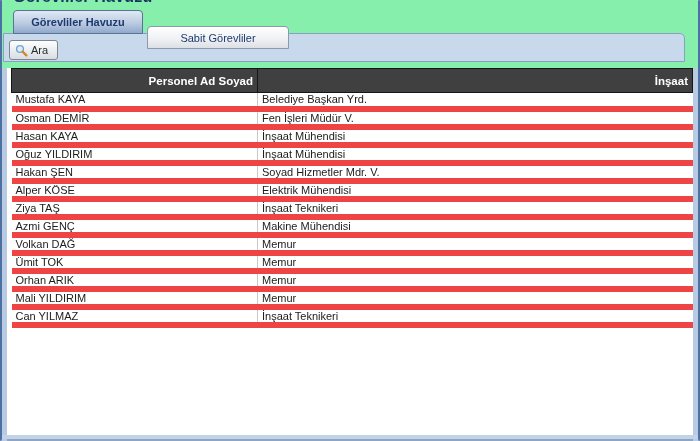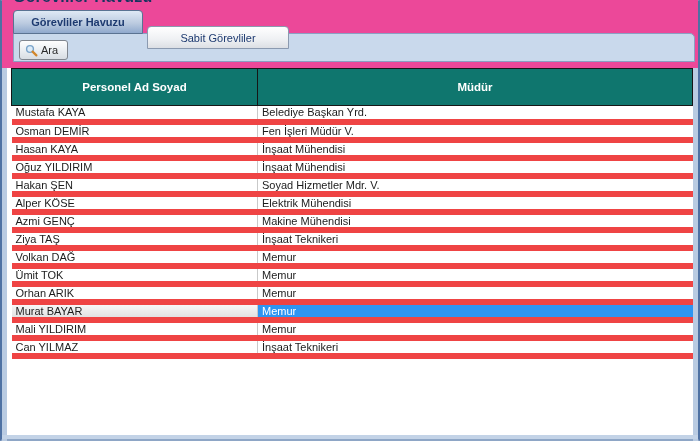--- a/index.html
+++ b/index.html
@@ -16,21 +16,21 @@
     background:#ffffff;
   }
   .side-strip{position:absolute;top:0;bottom:0;width:5px;background:#b9cbe2;z-index:1;}
   .side-strip.left{left:2px;}
   .side-strip.right{right:2px;}
   .bottom-strip{position:absolute;left:2px;right:2px;bottom:2px;height:4px;background:#c3d3e7;z-index:1;}
 
   
   .top-zone{
     position:absolute;left:2px;right:2px;top:0;height:68px;
-    background:#ec4899;z-index:2;
+    background:#86efac;z-index:2;
   }
   .page-title-clip{
     position:absolute;left:11px;top:0;height:7px;width:400px;overflow:hidden;
   }
   .page-title-clip span{
     display:block;margin-top:-12px;
     font-size:16px;font-weight:bold;color:#16345f;letter-spacing:.2px;
   }
 
   
@@ -49,41 +49,41 @@
     font-weight:bold;
   }
   .tab.inactive{
     left:134px;width:142px;top:16px;
     background:linear-gradient(#ffffff,#eef0f3 60%,#dcdfe4);
     border:1px solid #8b9ab0;
   }
 
   
   .panel{
-    position:absolute;left:11px;top:33px;width:682px;height:29px;box-sizing:border-box;
+    position:absolute;left:1px;top:33px;width:682px;height:29px;box-sizing:border-box;
     background:#c9d9ec;border:1px solid #8aa0c2;border-radius:0 5px 0 0;z-index:2;padding-left:44px;
   }
   .btn-search{
     position:absolute;left:5px;top:6px;height:20px;box-sizing:border-box;
     display:inline-flex;align-items:center;gap:3px;padding:0 9px 0 5px;
     background:linear-gradient(#fefefe,#e9edf1 55%,#d8dde3);
     border:1px solid #80868f;border-radius:3px;
     font-size:11px;color:#2a2a2a;cursor:pointer;
   }
 
   
   .grid{
     position:absolute;left:11px;top:68px;width:682px;z-index:2;
     border-collapse:collapse;table-layout:fixed;
     font-size:11px;
   }
   .grid th{
     height:24px;box-sizing:border-box;
-    background:#0f766e;color:#ffffff;font-weight:bold;font-size:11.5px;
-    border:1px solid #161616;text-align:center;padding:12px;
+    background:#404040;color:#ffffff;font-weight:bold;font-size:11.5px;
+    border:1px solid #161616;text-align:right;padding:4px;
   }
   .grid td{
     height:16px;box-sizing:border-box;
     background:#ffffff;color:#1c1c1c;
     border-bottom:6px solid #ef4444;
     padding:0 3px 0 4px;overflow:hidden;white-space:nowrap;
     cursor:default;
   }
   .grid td:first-child{border-right:1px solid #c9c9c9;}
   .grid col.c1{width:246px;}
@@ -128,21 +128,21 @@
 </div>
 
 <table class="grid">
   <colgroup>
       <col class="c1">
       <col class="c2">
     </colgroup>
   <thead>
     <tr>
       <th>Personel Ad Soyad</th>
-      <th>Müdür</th>
+      <th>İnşaat</th>
     </tr>
   </thead>
   <tbody>
   <tr>
     <td>Mustafa KAYA</td>
     <td>Belediye Başkan Yrd.</td>
   </tr>
 
   <tr>
     <td>Osman DEMİR</td>
@@ -165,48 +165,44 @@
     <td>Hakan ŞEN</td>
     <td>Soyad Hizmetler Mdr. V.</td>
   </tr>
 
   <tr>
     <td>Alper KÖSE</td>
     <td>Elektrik Mühendisi</td>
   </tr>
 
   <tr>
+    <td>Ziya TAŞ</td>
+    <td>İnşaat Teknikeri</td>
+  </tr>
+
+  <tr>
     <td>Azmi GENÇ</td>
     <td>Makine Mühendisi</td>
   </tr>
 
   <tr>
-    <td>Ziya TAŞ</td>
-    <td>İnşaat Teknikeri</td>
-  </tr>
-
-  <tr>
     <td>Volkan DAĞ</td>
     <td>Memur</td>
   </tr>
 
   <tr>
     <td>Ümit TOK</td>
     <td>Memur</td>
   </tr>
 
   <tr>
     <td>Orhan ARIK</td>
     <td>Memur</td>
   </tr>
 
-  <tr class="selected">
-    <td>Murat BAYAR</td>
-    <td>Memur</td>
-  </tr>
 
   <tr>
     <td>Mali YILDIRIM</td>
     <td>Memur</td>
   </tr>
 
   <tr>
     <td>Can YILMAZ</td>
     <td>İnşaat Teknikeri</td>
   </tr>

